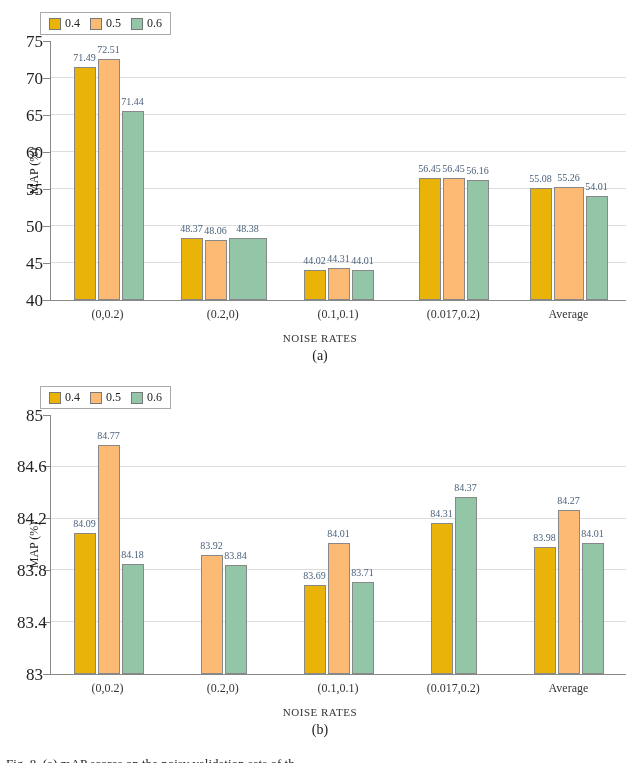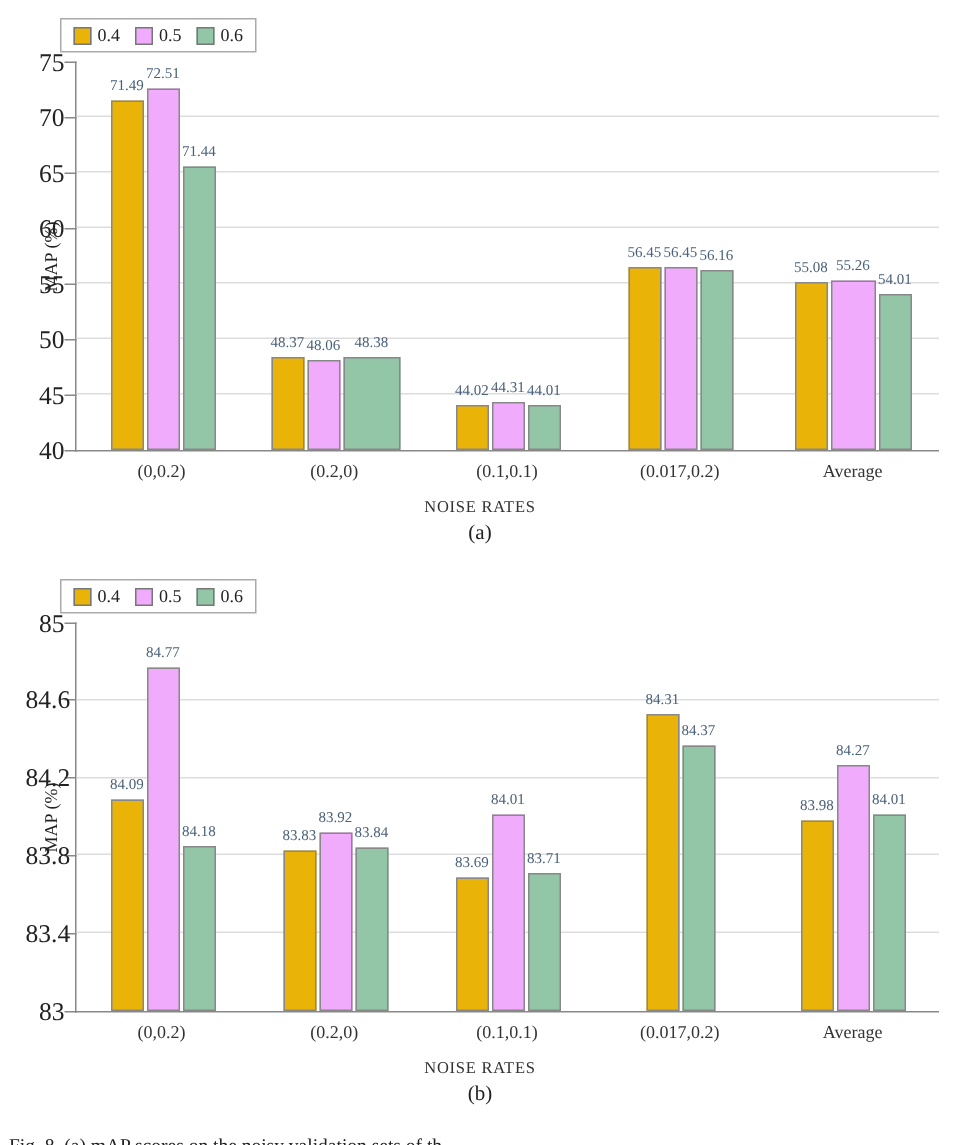--- a/index.html
+++ b/index.html
@@ -112,21 +112,21 @@
     margin: 10px 0 4px 0;
     color: #333;
     font-variant: small-caps;
   }
   .subcap {
     text-align: center;
     font-size: 14px;
     margin: 4px 0 18px 0;
   }
   .c04 { background: #eab308; }
-  .c05 { background: #f0abfc; }
+  .c05 { background: #fdba74; }
   .c06 { background: #93c5a7; }
   .figline { font-size: 13px; margin-top: 6px; }
 </style>
 </head>
 <body>
 
 <div class="chart-block">
   <div class="legend">
     <span class="legend-item">
         <span class="sw c04"></span>
@@ -273,43 +273,40 @@
             <div class="bar-label">84.09</div>
           </div>
           <div class="bar c05" style="height: 229.215px;">
             <div class="bar-label">84.77</div>
           </div>
           <div class="bar c06" style="height: 110px;">
             <div class="bar-label">84.18</div>
           </div>
         </div>
         <div class="group">
-          <div class="bar c04" style="height: 107.485px;">
-            <div class="bar-label">83.83</div>
-          </div>
           <div class="bar c05" style="height: 119.14px;">
             <div class="bar-label">83.92</div>
           </div>
           <div class="bar c06" style="height: 108.78px;">
             <div class="bar-label">83.84</div>
           </div>
         </div>
         <div class="group">
           <div class="bar c04" style="height: 89.355px;">
             <div class="bar-label">83.69</div>
           </div>
           <div class="bar c05" style="height: 130.795px;">
             <div class="bar-label">84.01</div>
           </div>
           <div class="bar c06" style="height: 91.945px;">
             <div class="bar-label">83.71</div>
           </div>
         </div>
         <div class="group">
-          <div class="bar c04" style="height: 198px;">
+          <div class="bar c04" style="height: 151px;">
             <div class="bar-label">84.31</div>
           </div>
           <div class="bar c06" style="height: 177.415px;">
             <div class="bar-label">84.37</div>
           </div>
         </div>
         <div class="group">
           <div class="bar c04" style="height: 126.91px;">
             <div class="bar-label">83.98</div>
           </div>

